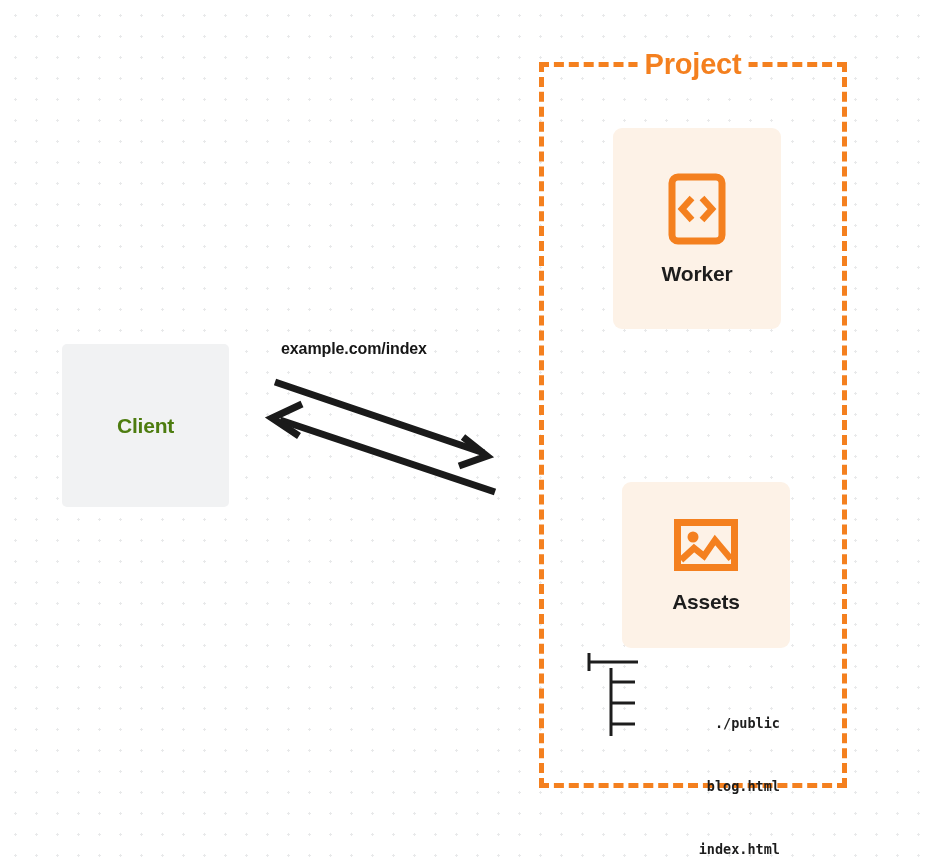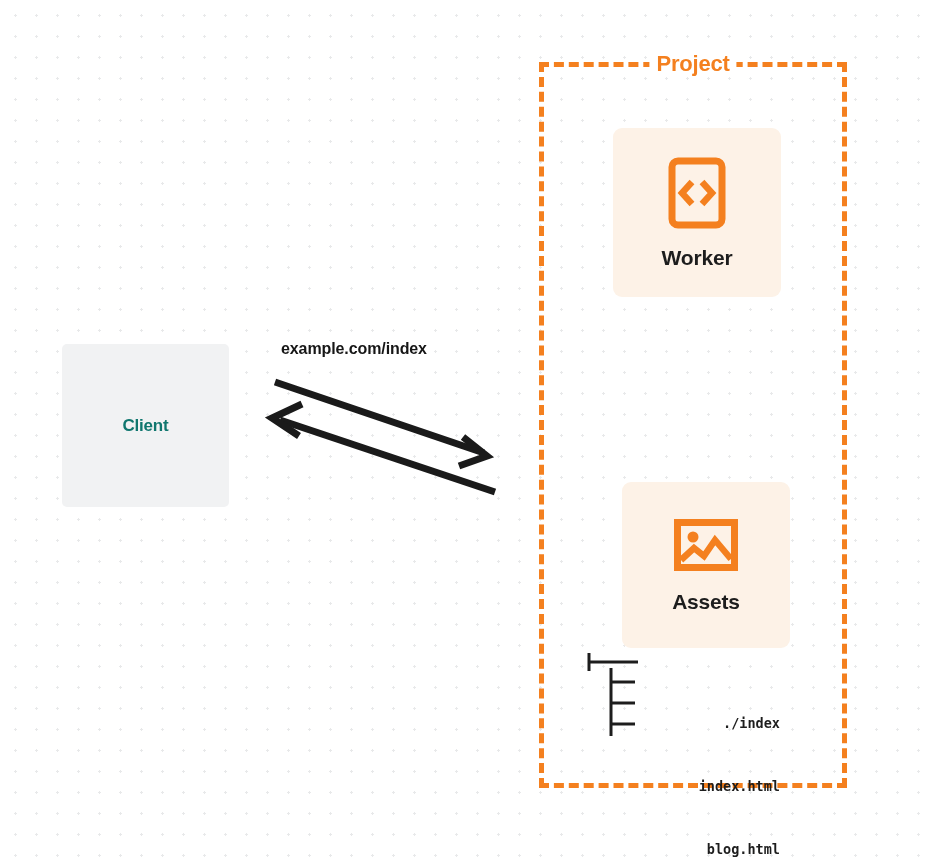--- a/index.html
+++ b/index.html
@@ -31,23 +31,23 @@
     top: 344px;
     width: 167px;
     height: 163px;
     background: #f1f2f3;
     border-radius: 5px;
     display: flex;
     align-items: center;
     justify-content: center;
   }
   #client-box .box-label {
-    font-size: 17px;
-    font-weight: bold;
-    color: #0f766e;
+    font-size: 21px;
+    font-weight: bold;
+    color: #4d7c0f;
     letter-spacing: -0.2px;
   }
 
   
   #request-label {
     position: absolute;
     left: 281px;
     top: 340px;
     font-size: 16px;
     font-weight: bold;
@@ -76,42 +76,42 @@
     box-sizing: border-box;
     border: 5px dashed #f4801f;
   }
   #project-title {
     position: absolute;
     left: 50%;
     top: -3px;
     transform: translate(-50%, -50%);
     background: #ffffff;
     padding: 0 7px;
-    font-size: 22px;
+    font-size: 29px;
     font-weight: bold;
     color: #f4801f;
     letter-spacing: -0.2px;
     white-space: nowrap;
   }
 
   
   .service-card {
     position: absolute;
     width: 168px;
     background: #fdf2e7;
     border-radius: 9px;
     display: flex;
     flex-direction: column;
     align-items: center;
     justify-content: center;
   }
   #worker-card {
     left: 613px;
     top: 128px;
-    height: 169px;
+    height: 201px;
   }
   #assets-card {
     left: 610px;
     top: 482px;
     height: 166px;
     margin-left: 12px;
   }
   .service-card .card-label {
     font-size: 21px;
     font-weight: bold;
@@ -199,19 +199,19 @@
     <svg id="tree-art" viewBox="0 0 200 88">
       <g stroke="#1d1d1d" stroke-width="3" stroke-linecap="butt">
         <line x1="6" y1="3" x2="6" y2="21"></line>
         <line x1="6" y1="12" x2="55" y2="12"></line>
         <line x1="28" y1="18" x2="28" y2="86"></line>
         <line x1="28" y1="32" x2="52" y2="32"></line>
         <line x1="28" y1="53" x2="52" y2="53"></line>
         <line x1="28" y1="74" x2="52" y2="74"></line>
       </g>
     </svg>
-    <div class="tree-row"><span>./index</span></div>
+    <div class="tree-row"><span>./public</span></div>
+    <div class="tree-row"><span>blog.html</span></div>
     <div class="tree-row"><span>index.html</span></div>
-    <div class="tree-row"><span>blog.html</span></div>
     
   </div>
 
 </div>
 
 </body></html>

